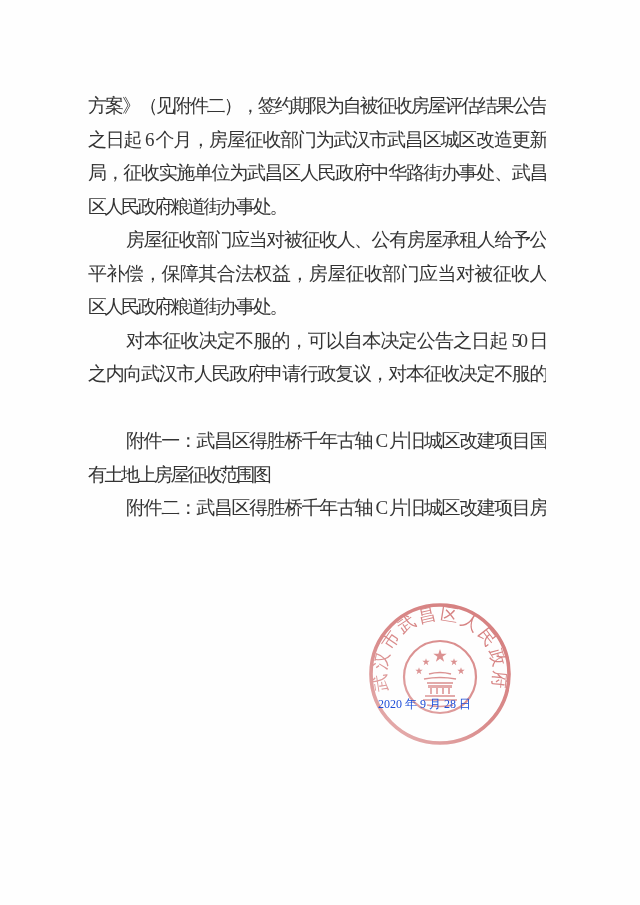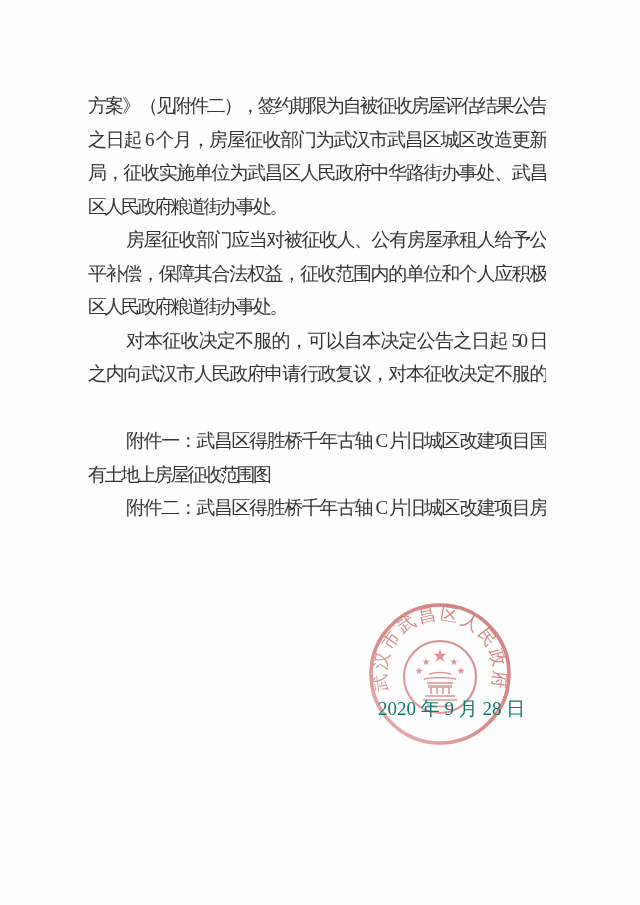--- a/index.html
+++ b/index.html
@@ -48,39 +48,39 @@
     top: 587px;
     width: 174px;
     height: 174px;
     opacity: 0.88;
   }
   .doc-date {
     position: absolute;
     left: 378px;
     top: 696px;
     width: 160px;
-    font-size: 19px;
+    font-size: 12px;
     letter-spacing: 0px;
-    color: #0f766e;
+    color: #1d4ed8;
     white-space: nowrap;
     z-index: 2;
   }
 </style>
 </head>
 <body>
 
 <div class="page">
 
   <div class="doc-body">
       <div class="line fill">方案》（见附件二），签约期限为自被征收房屋评估结果公告</div>
       <div class="line fill">之日起 6 个月，房屋征收部门为武汉市武昌区城区改造更新</div>
       <div class="line fill">局，征收实施单位为武昌区人民政府中华路街办事处、武昌</div>
       <div class="line">区人民政府粮道街办事处。</div>
       <div class="line fill indent">房屋征收部门应当对被征收人、公有房屋承租人给予公</div>
-      <div class="line fill">平补偿，保障其合法权益，征收范围内的单位和个人应积极</div>
+      <div class="line fill">平补偿，保障其合法权益，房屋征收部门应当对被征收人</div>
       <div class="line">区人民政府粮道街办事处。</div>
       <div class="line fill indent">对本征收决定不服的，可以自本决定公告之日起 50 日</div>
       <div class="line fill">之内向武汉市人民政府申请行政复议，对本征收决定不服的</div>
       <div class="line">&nbsp;</div>
       <div class="line fill indent">附件一：武昌区得胜桥千年古轴 C 片旧城区改建项目国</div>
       <div class="line">有土地上房屋征收范围图</div>
       <div class="line fill indent">附件二：武昌区得胜桥千年古轴 C 片旧城区改建项目房</div>
     </div>
 
   <svg class="seal" viewBox="0 0 174 174" width="174" height="174" xmlns="http://www.w3.org/2000/svg">

